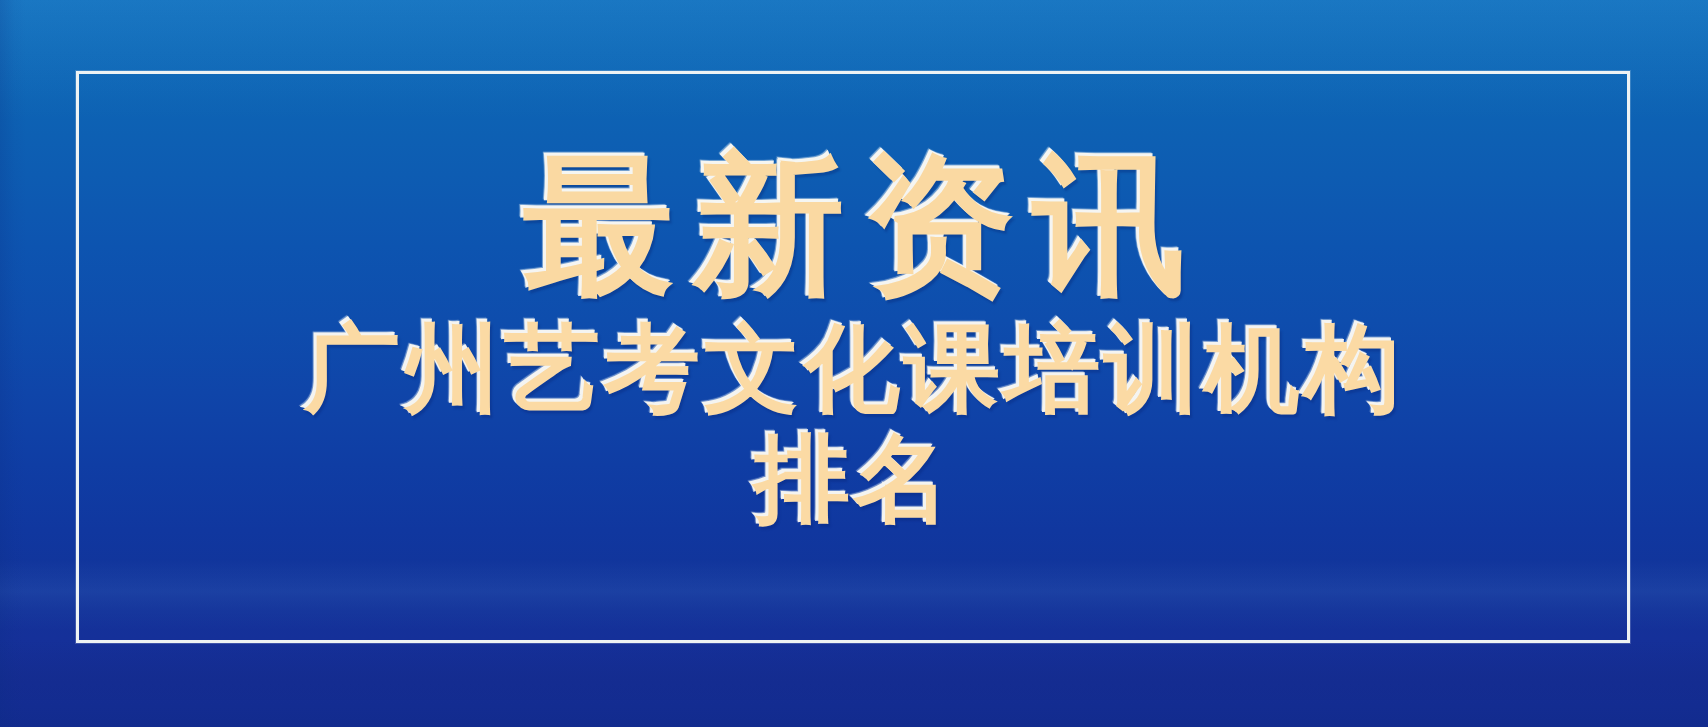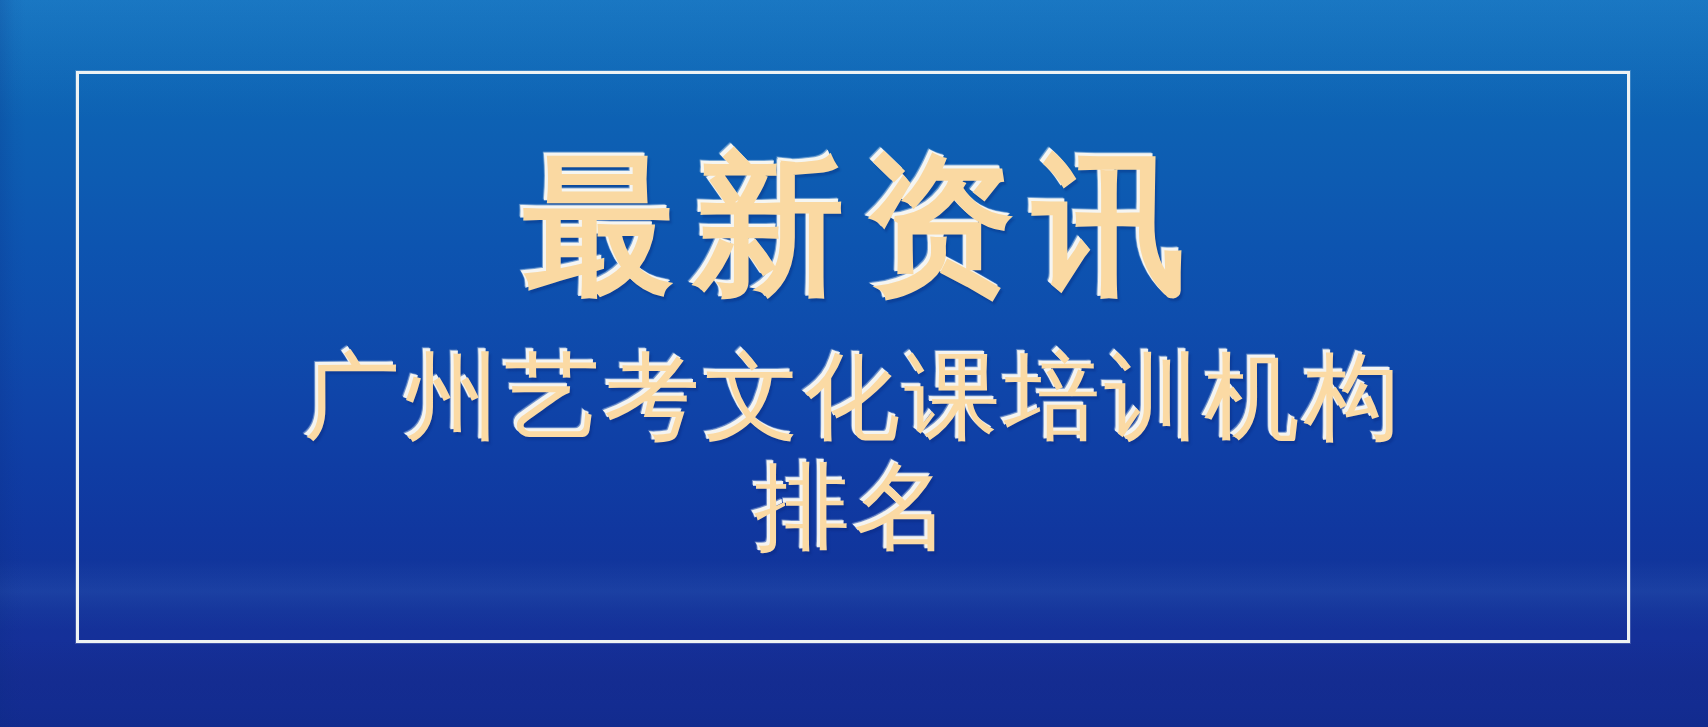--- a/index.html
+++ b/index.html
@@ -117,27 +117,27 @@
     font-weight: 700;
     white-space: nowrap;
     
     text-shadow:
       -3px -3px 0 rgba(255,252,244,0.92),
       -4px -4px 1px rgba(226,238,246,0.55),
        2px  3px 2px rgba(8,34,110,0.30);
   }
 
   .subhead {
-    margin-top: 33px;
+    margin-top: 4px;
     width: 1120px;
     font-size: 96px;
     line-height: 1.14;
     letter-spacing: 4px;
     color: #fbdaa4;
-    font-weight: 400;
+    font-weight: 700;
     text-align: center;
     word-break: break-all;
     text-shadow:
       -3px -3px 0 rgba(255,252,244,0.92),
       -4px -4px 1px rgba(226,238,246,0.50),
        2px  3px 2px rgba(8,34,110,0.28);
   }
 </style>
 </head>
 <body>

